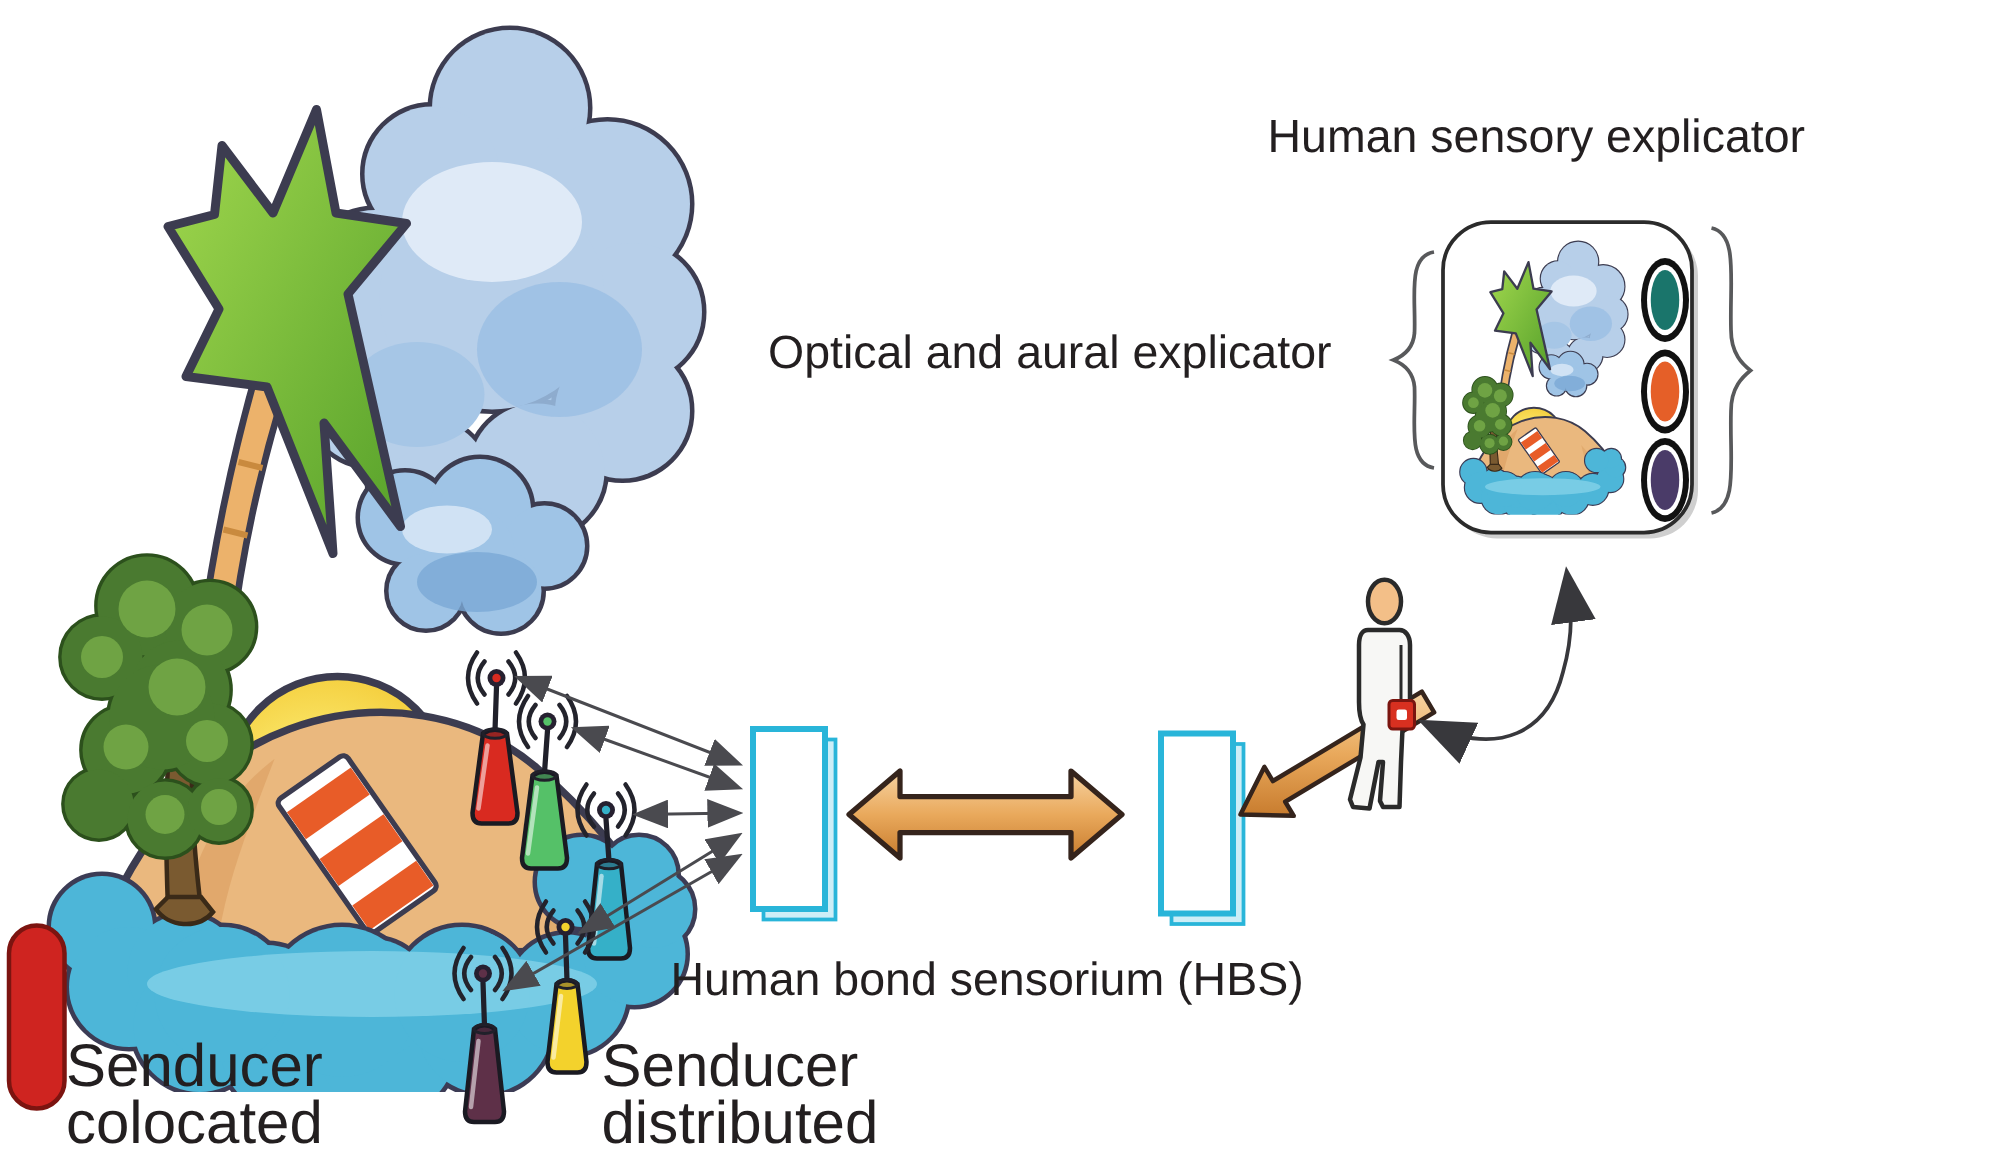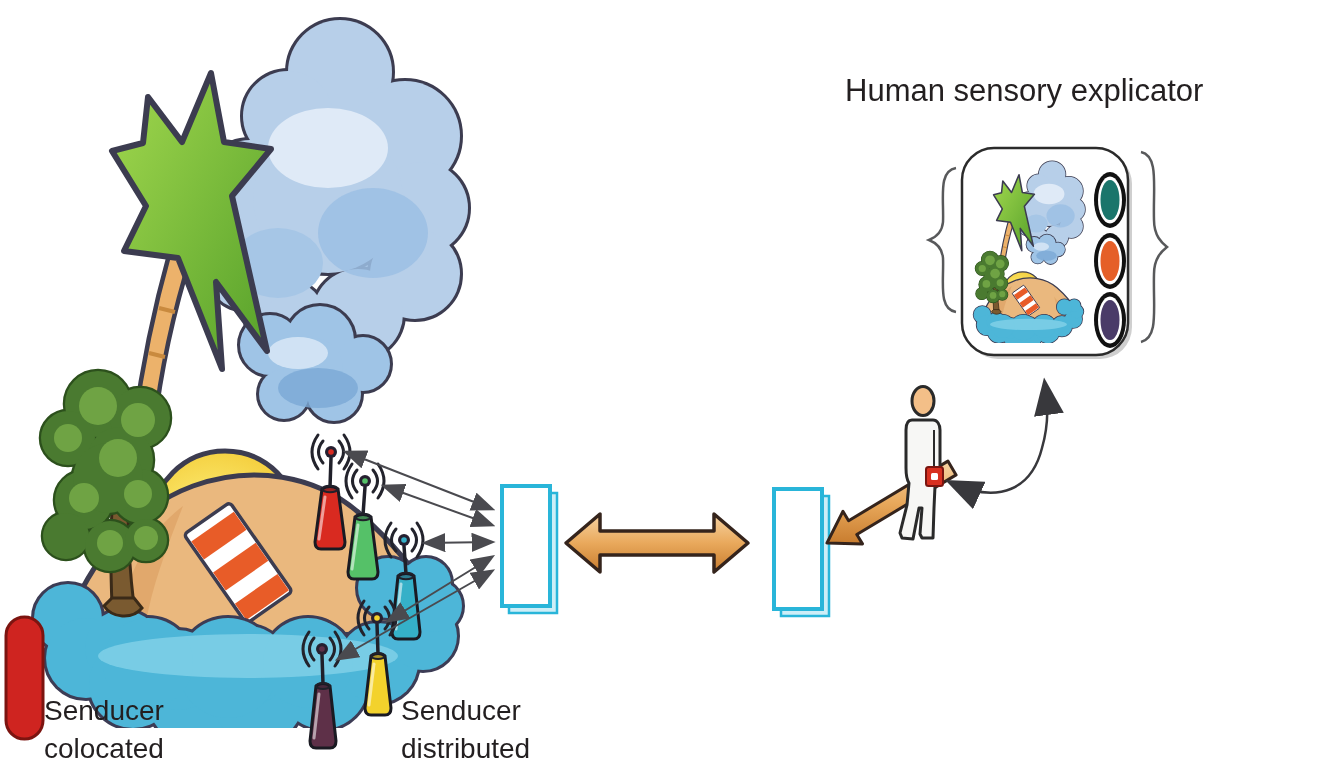--- a/index.html
+++ b/index.html
@@ -1,20 +1,20 @@
 <!DOCTYPE html>
 <html><head>
 <meta charset="utf-8">
 <style>
   html,body{margin:0;padding:0;background:#fff;}
   #canvas{position:relative;width:1342px;height:771px;background:#fff;overflow:hidden;
           font-family:"Liberation Sans",sans-serif;}
   #art{position:absolute;left:0;top:0;}
   .lbl{position:absolute;color:#231f20;font-size:31px;line-height:38px;white-space:pre-line;}
-  .lbl.small{font-size:28px;line-height:38px;}
+  .lbl.small{font-size:40px;line-height:38px;}
   #lbl-title{left:845px;top:72px;}
   #lbl-optical{left:512px;top:216px;}
   #lbl-interp{left:1172px;top:169px;line-height:39px;}
   #lbl-hbs{left:447px;top:634px;}
   #lbl-colocated{left:44px;top:692px;}
   #lbl-distributed{left:401px;top:692px;}
 </style>
 </head>
 <body>
 
@@ -250,18 +250,20 @@
       <ellipse cx="1110" cy="320" rx="12" ry="23.5" fill="#ffffff"></ellipse>
       <ellipse cx="1110" cy="320" rx="9.5" ry="20" fill="#4a3b68"></ellipse>
     </g>
   </g>
 
   <path d="M956,168 C938,171 944,198 943,222 C942,234 934,238 929,240 C934,242 942,246 943,258 C944,282 938,309 956,312" fill="none" stroke="#58595b" stroke-width="2.5"></path>
   <path d="M1141,152 C1159,156 1153,186 1154,220 C1154,236 1162,243 1167,247 C1162,251 1154,258 1154,274 C1153,308 1159,338 1141,342" fill="none" stroke="#58595b" stroke-width="2.5"></path>
 </svg>
 
 <div class="lbl" id="lbl-title">Human sensory explicator</div>
+<div class="lbl" id="lbl-optical">Optical and aural explicator</div>
+<div class="lbl" id="lbl-hbs">Human bond sensorium (HBS)</div>
 <div class="lbl small" id="lbl-colocated">Senducer
 colocated</div>
 <div class="lbl small" id="lbl-distributed">Senducer
 distributed</div>
 
 </div>
 
 </body></html>

